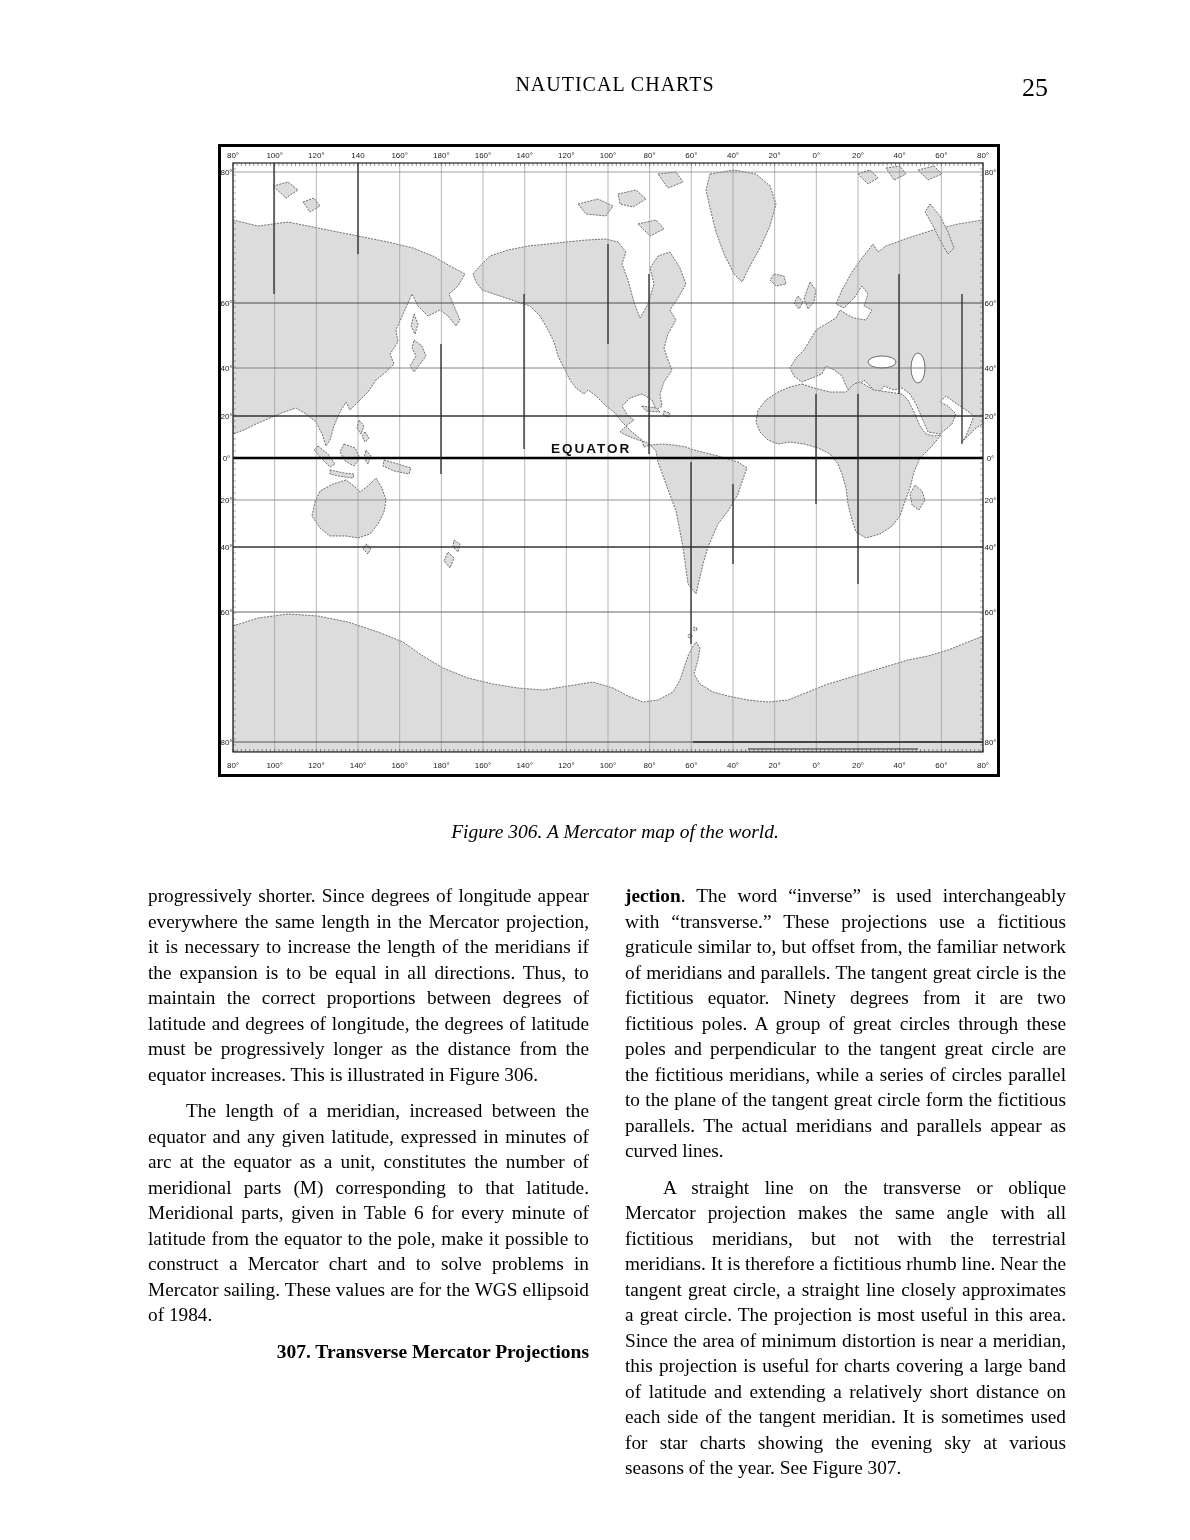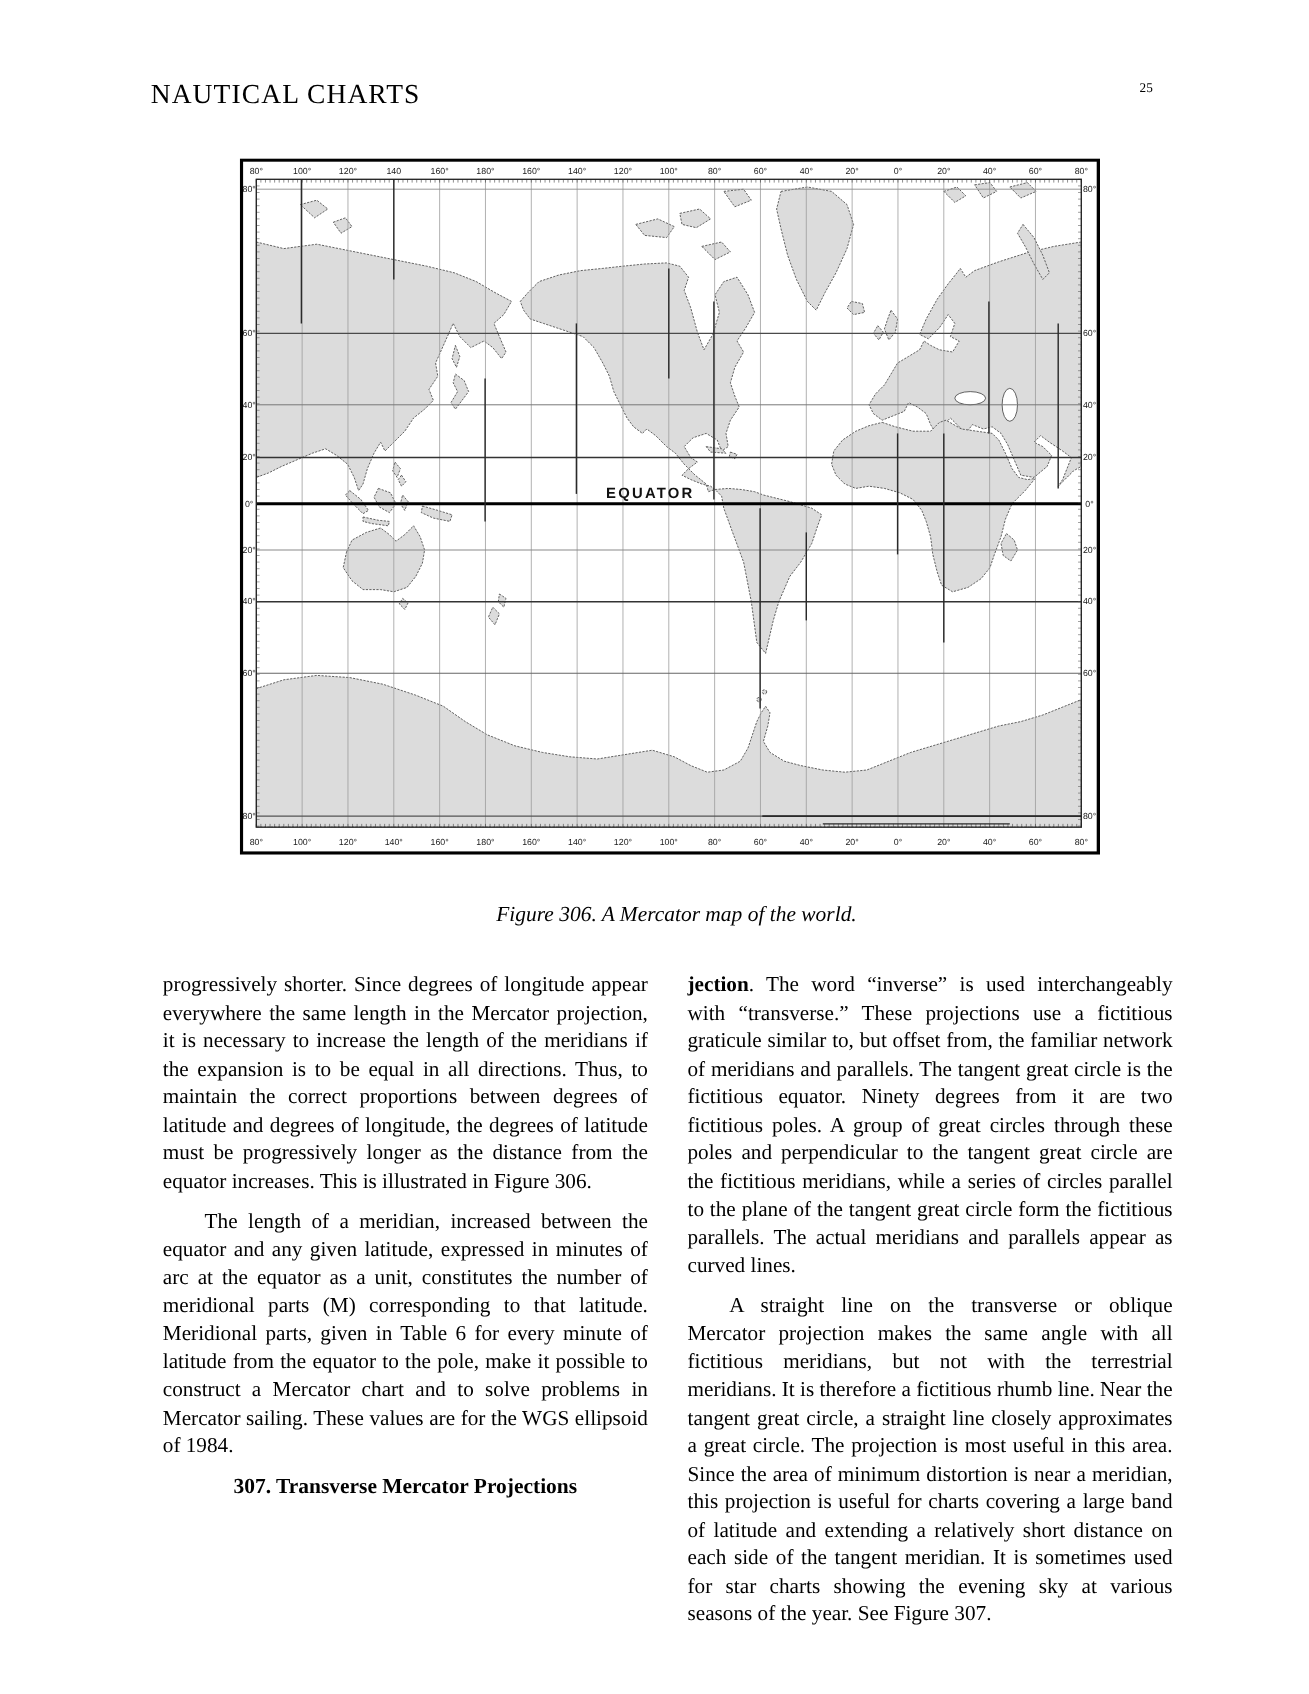--- a/index.html
+++ b/index.html
@@ -2,46 +2,46 @@
 <html><head>
 <meta charset="utf-8">
 <style>
   html,body{margin:0;padding:0;}
   body{
     width:1190px;height:1540px;position:relative;background:#ffffff;
     font-family:"Liberation Serif", serif;color:#000;overflow:hidden;
   }
   
   .running-head{
-    position:absolute;left:137px;top:73px;width:956px;
-    font-size:25px;letter-spacing:1px;
+    position:absolute;left:137px;top:73px;width:956px;text-align:center;
+    font-size:20px;letter-spacing:1px;
   }
   .page-number{
-    position:absolute;left:988px;top:73px;width:60px;text-align:right;font-size:12px;
+    position:absolute;left:988px;top:73px;width:60px;text-align:right;font-size:26px;
   }
   
   .figure-box{
     position:absolute;left:218px;top:144px;width:782px;height:633px;
   }
   .figure-box svg{display:block;width:782px;height:633px;}
   .fig-caption{
     position:absolute;left:137px;top:821px;width:956px;text-align:center;
     font-style:italic;font-size:19.5px;
   }
   
   .col{
     position:absolute;top:872px;width:463px;
     font-size:19.3px;line-height:25.5px;text-align:justify;
   }
   .col-left{left:137px;}
   .col-right{left:614px;}
   .col p{margin:11px;}
   .indent{text-indent:38px;}
   .section-heading{
-    font-weight:bold;font-size:19.5px;margin:114px 0 33px 0;text-align:center;
+    font-weight:bold;font-size:19.5px;margin:114px 0 33px 0;text-align:right;
   }
   b{font-weight:bold;}
   
   .map-ticklabel{
     font-family:"Liberation Sans", sans-serif;font-size:8px;fill:#1a1a1a;
   }
   .equator-text{
     font-family:"Liberation Sans", sans-serif;font-weight:bold;font-size:13.5px;
     letter-spacing:2px;fill:#111;
   }

